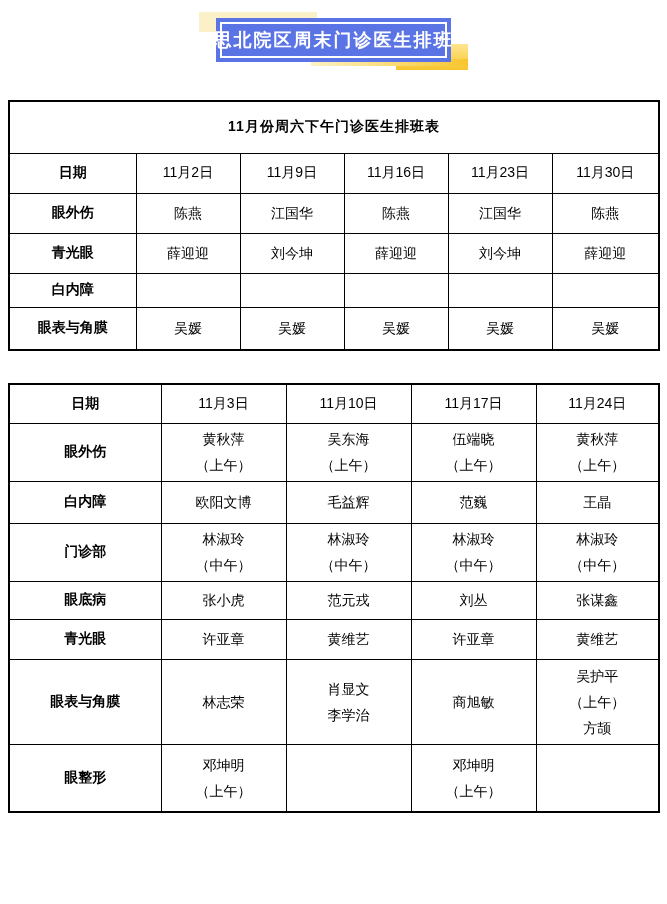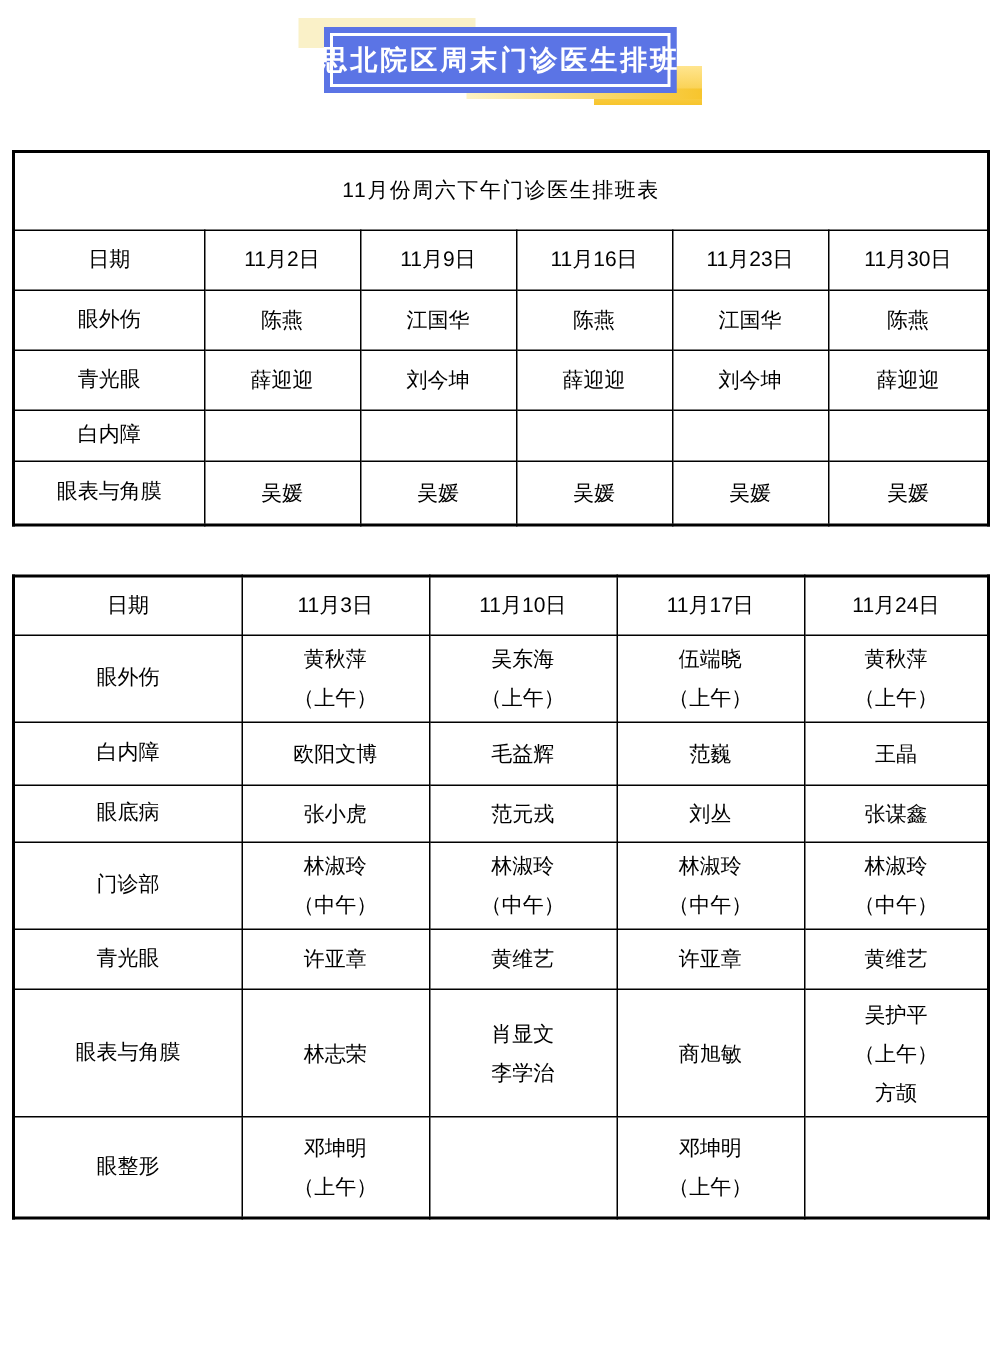--- a/index.html
+++ b/index.html
@@ -78,26 +78,26 @@
   #table2 { margin-top: 32px; }
   table.sched td {
     border: 1px solid var(--border);
     text-align: center;
     vertical-align: middle;
     font-size: 14px;
     padding: 0;
     overflow: hidden;
   }
   td.tbl-title {
-    font-weight: normal;
+    font-weight: bold;
     font-size: 17px;
     letter-spacing: 1px;
   }
   td.row-label {
-    font-weight: normal;
+    font-weight: bold;
     font-size: 15px;
   }
   td.cell .line { line-height: 26px; }
 </style>
 </head>
 <body>
 
 <div class="banner-wrap">
   <div class="deco-left"></div>
   <div class="deco-right"></div>
@@ -247,52 +247,52 @@
         <td class="cell">
           <div class="line">毛益辉</div>
         </td>
         <td class="cell">
           <div class="line">范巍</div>
         </td>
         <td class="cell">
           <div class="line">王晶</div>
         </td>
       </tr>
+      <tr style="height: 58px;">
+        <td class="row-label">门诊部</td>
+        <td class="cell">
+          <div class="line">林淑玲</div>
+          <div class="line">（中午）</div>
+        </td>
+        <td class="cell">
+          <div class="line">林淑玲</div>
+          <div class="line">（中午）</div>
+        </td>
+        <td class="cell">
+          <div class="line">林淑玲</div>
+          <div class="line">（中午）</div>
+        </td>
+        <td class="cell">
+          <div class="line">林淑玲</div>
+          <div class="line">（中午）</div>
+        </td>
+      </tr>
       <tr style="height: 38px;">
         <td class="row-label">眼底病</td>
         <td class="cell">
           <div class="line">张小虎</div>
         </td>
         <td class="cell">
           <div class="line">范元戎</div>
         </td>
         <td class="cell">
           <div class="line">刘丛</div>
         </td>
         <td class="cell">
           <div class="line">张谋鑫</div>
-        </td>
-      </tr>
-      <tr style="height: 58px;">
-        <td class="row-label">门诊部</td>
-        <td class="cell">
-          <div class="line">林淑玲</div>
-          <div class="line">（中午）</div>
-        </td>
-        <td class="cell">
-          <div class="line">林淑玲</div>
-          <div class="line">（中午）</div>
-        </td>
-        <td class="cell">
-          <div class="line">林淑玲</div>
-          <div class="line">（中午）</div>
-        </td>
-        <td class="cell">
-          <div class="line">林淑玲</div>
-          <div class="line">（中午）</div>
         </td>
       </tr>
       <tr style="height: 40px;">
         <td class="row-label">青光眼</td>
         <td class="cell">
           <div class="line">许亚章</div>
         </td>
         <td class="cell">
           <div class="line">黄维艺</div>
         </td>

